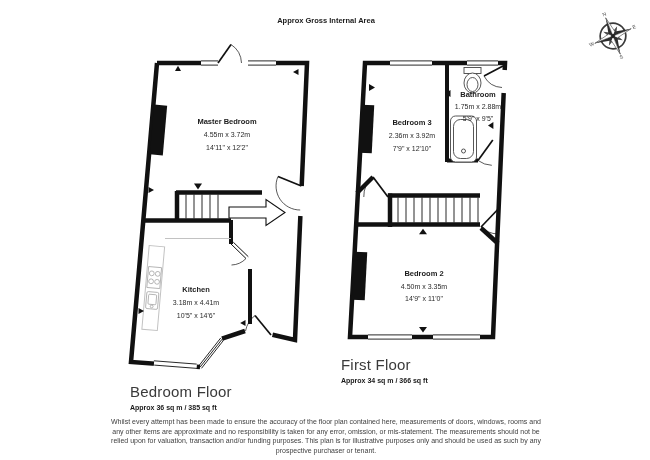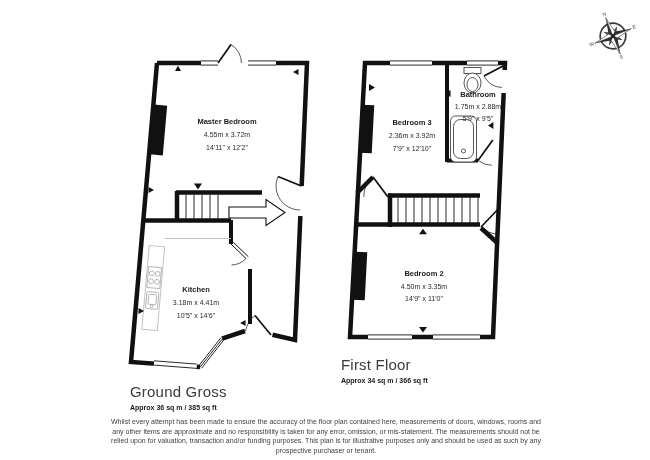--- a/index.html
+++ b/index.html
@@ -27,20 +27,21 @@
   .cnt2{stroke:#b0b0b0;fill:#fff;stroke-width:.9}
   .fix{stroke:#444;fill:#fff;stroke-width:.9}
   text.rn{font-weight:bold;font-size:7.5px;fill:#1b1b1b;text-anchor:middle}
   text.rd{font-size:7px;fill:#2a2a2a;text-anchor:middle}
   text.cp{font-size:6px;fill:#444;text-anchor:middle;dominant-baseline:middle}
 </style>
 </head>
 <body>
 
 <div class="abs title-block">
+  <div>Approx Gross Internal Area</div>
 </div>
 
 <svg class="abs" style="left:584px;top:7px" width="58" height="58" viewBox="0 0 68 68">
   <g transform="rotate(-22 34 34)">
     <circle cx="34" cy="34" r="15" fill="none" stroke="#3a3a3a" stroke-width="2"></circle>
     <polygon points="34,30 42.8,25.2 38,34 42.8,42.8 34,38 25.2,42.8 30,34 25.2,25.2" fill="#4a4a4a"></polygon>
     <polygon points="34,11 34,34 30,30" fill="#2e2e2e"></polygon>
     <polygon points="34,11 34,34 38,30" fill="#fff" stroke="#333" stroke-width=".6"></polygon>
     <polygon points="57,34 34,34 38,30" fill="#2e2e2e"></polygon>
     <polygon points="57,34 34,34 38,38" fill="#fff" stroke="#333" stroke-width=".6"></polygon>
@@ -189,21 +190,21 @@
     <text class="rn" x="138" y="57">Bathroom</text>
     <text class="rd" x="138" y="69">1.75m x 2.88m</text>
     <text class="rd" x="138" y="81">5'9" x 9'5"</text>
     <text class="rn" x="84" y="236">Bedroom 2</text>
     <text class="rd" x="84" y="249">4.50m x 3.35m</text>
     <text class="rd" x="84" y="261">14'9" x 11'0"</text>
   </g>
 </svg>
 
 <div class="abs floor-label ground-label">
-  <div class="floor-name">Ground Gross</div>
+  <div class="floor-name">Bedroom Floor</div>
   <div class="floor-area">Approx 36 sq m / 385 sq ft</div>
 </div>
 <div class="abs floor-label first-label">
   <div class="floor-name">First Floor</div>
   <div class="floor-area">Approx 34 sq m / 366 sq ft</div>
 </div>
 
 <div class="abs disclaimer">Whilst every attempt has been made to ensure the accuracy of the floor plan contained here, measurements of doors, windows, rooms and any other items are approximate and no responsibility is taken for any error, omission, or mis-statement. The measurements should not be relied upon for valuation, transaction and/or funding purposes. This plan is for illustrative purposes only and should be used as such by any prospective purchaser or tenant.</div>
 
 </body></html>

